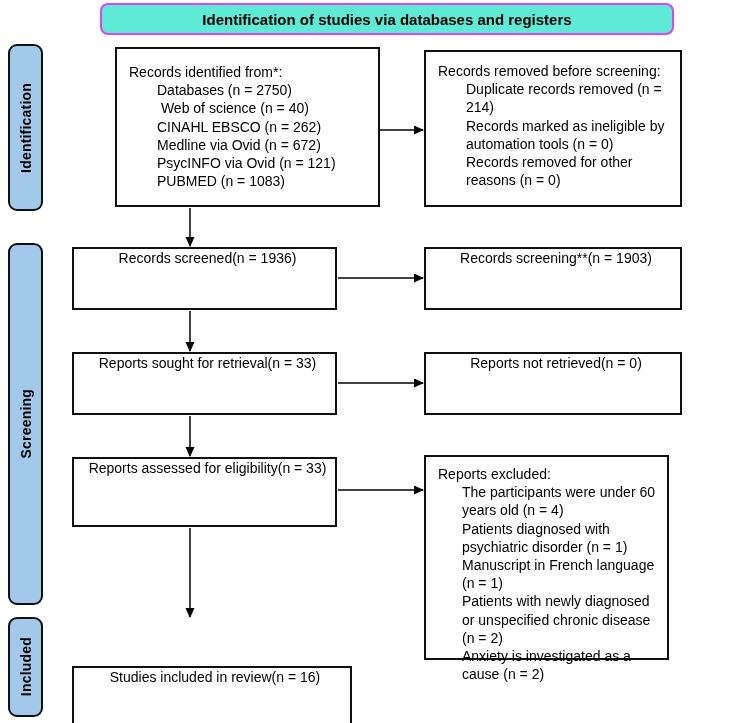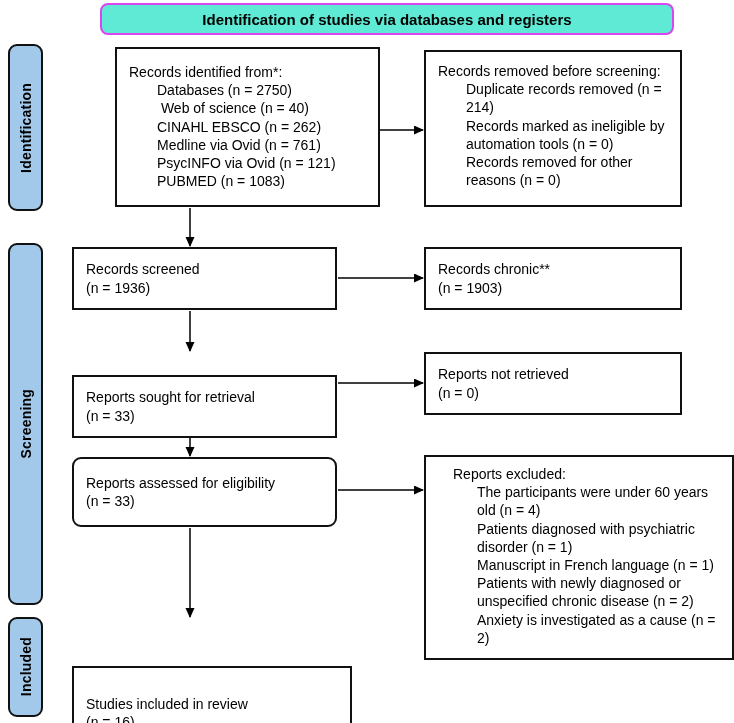--- a/index.html
+++ b/index.html
@@ -48,31 +48,31 @@
   .pbox {
     position: absolute;
     background: #ffffff;
     border: 2px solid #111111;
     box-sizing: border-box;
     font-size: 14px;
     line-height: 1.3;
   }
   .pbox .heading { padding: 0 6px 0 12px; white-space: pre-wrap; }
   .pbox .sub     { padding: 0 6px 0 40px; white-space: pre-wrap; }
-  .pbox.simple   { display: flex; flex-direction: column; justify-content: center; padding-left: 12px; padding-right: 6px; }
+  .pbox.simple   { display: flex; flex-direction: row; justify-content: center; padding-left: 12px; padding-right: 6px; }
   .italic { }
 
   .box-records-identified   { left: 72px;  top: 47px;  width: 265px; height: 160px; padding-top: 14px; margin-left: 43px; }
   .box-records-removed      { left: 424px; top: 50px;  width: 258px; height: 157px; padding-top: 10px; }
   .box-records-screened     { left: 72px;  top: 247px; width: 265px; height: 63px; }
   .box-records-excluded     { left: 424px; top: 247px; width: 258px; height: 63px; }
-  .box-reports-sought       { left: 72px;  top: 352px; width: 265px; height: 63px; margin-top: 23px; }
+  .box-reports-sought       { left: 72px;  top: 352px; width: 265px; height: 63px; }
   .box-reports-not-retrieved{ left: 424px; top: 352px; width: 258px; height: 63px; }
-  .box-reports-assessed     { left: 72px;  top: 457px; width: 265px; height: 70px; border-radius: 9px; }
-  .box-reports-excluded     { left: 424px; top: 455px; width: 310px; height: 205px; padding-top: 8px; padding-left: 15px; }
+  .box-reports-assessed     { left: 72px;  top: 457px; width: 265px; height: 70px; }
+  .box-reports-excluded     { left: 424px; top: 455px; width: 245px; height: 205px; padding-top: 8px; }
   .box-reports-excluded .sub { padding-left: 36px; }
   .box-studies-included     { left: 72px;  top: 618px; width: 280px; height: 94px; margin-top: 48px; }
 
   .arrow-layer {
     position: absolute;
     left: 0; top: 0;
     width: 734px; height: 723px;
     pointer-events: none;
   }
 </style>
@@ -109,39 +109,39 @@
     <line x1="190" y1="311" x2="190" y2="351" stroke="#000000" stroke-width="1.5" marker-end="url(#ah)"></line>
     <line x1="190" y1="416" x2="190" y2="456" stroke="#000000" stroke-width="1.5" marker-end="url(#ah)"></line>
     <line x1="190" y1="528" x2="190" y2="617" stroke="#000000" stroke-width="1.5" marker-end="url(#ah)"></line>
   </svg>
 
   <div class="pbox box-records-identified">
     <div class="heading">Records identified from*:</div>
     <div class="sub">Databases (n = 2750)</div>
     <div class="sub"> Web of science (n = 40)</div>
     <div class="sub">CINAHL EBSCO (n = 262)</div>
-    <div class="sub">Medline via Ovid (n = 761)</div>
+    <div class="sub">Medline via Ovid (n = 672)</div>
     <div class="sub">PsycINFO via Ovid (n = 121)</div>
     <div class="sub">PUBMED (n = 1083)</div>
   </div>
 
   <div class="pbox box-records-removed">
     <div class="heading"><span>Records removed </span><span class="italic">before screening</span><span>:</span></div>
     <div class="sub">Duplicate records removed (n = 214)</div>
     <div class="sub">Records marked as ineligible by automation tools (n = 0)</div>
     <div class="sub">Records removed for other reasons (n = 0)</div>
   </div>
 
   <div class="pbox simple box-records-screened">
     <div>Records screened</div>
     <div>(n = 1936)</div>
   </div>
 
   <div class="pbox simple box-records-excluded">
-    <div>Records chronic**</div>
+    <div>Records screening**</div>
     <div>(n = 1903)</div>
   </div>
 
   <div class="pbox simple box-reports-sought">
     <div>Reports sought for retrieval</div>
     <div>(n = 33)</div>
   </div>
 
   <div class="pbox simple box-reports-not-retrieved">
     <div>Reports not retrieved</div>

